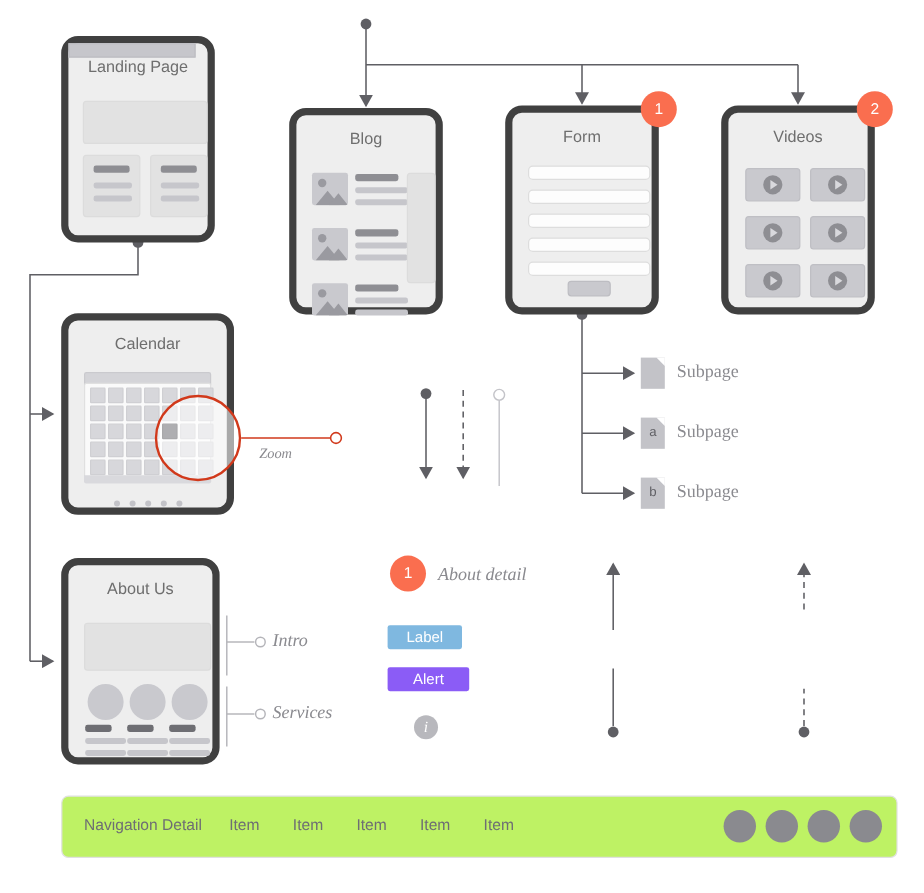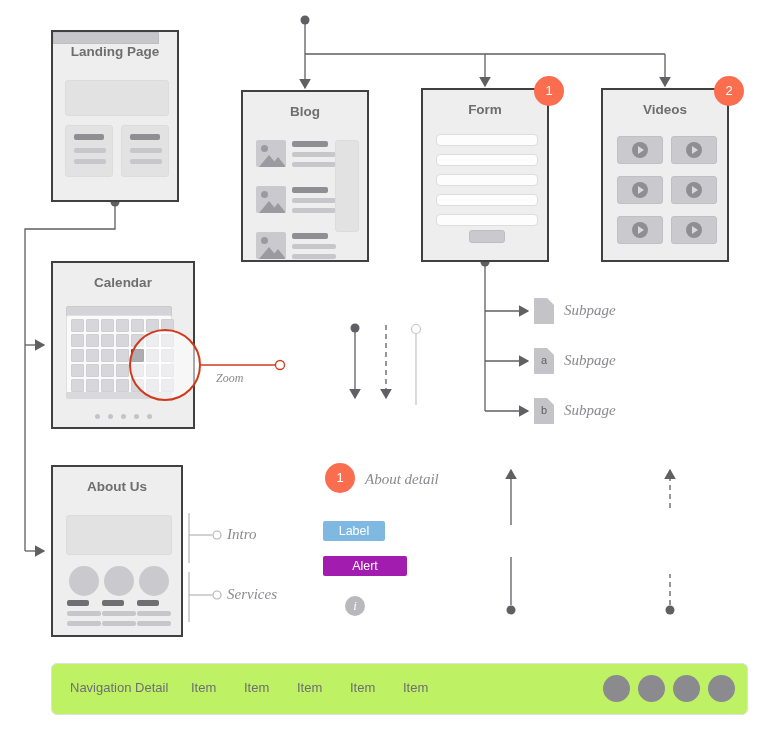--- a/index.html
+++ b/index.html
@@ -10,24 +10,23 @@
     position:relative;
     overflow:hidden;
   }
   #stage{position:absolute;left:0;top:0;width:770px;height:744px;}
   svg#wires{position:absolute;left:0;top:0;width:770px;height:744px;pointer-events:none;}
 
   
   .card{
     position:absolute;
     background:#eeeeee;
-    border:2px solid #404040;
-    border-radius:0;
+    border:6px solid #404040;
+    border-radius:14px;
     box-sizing:border-box;
-    font-weight:bold;
   }
   .card-title{
     position:absolute;left:0;right:0;top:12px;
     text-align:center;
     font-size:13.5px;
     color:#6e6e6e;
   }
   .ph{background:#e2e2e2;border:1px solid #dcdcdc;border-radius:3px;box-sizing:border-box;position:absolute;}
 
   
@@ -86,27 +85,27 @@
 
   
   .badge{position:absolute;width:30px;height:30px;border-radius:50%;background:#fa6e4f;color:#ffffff;
     font-size:13px;line-height:30px;text-align:center;}
 
   
   .subpage{position:absolute;}
   .pgicon{position:absolute;left:0;top:0;width:20px;height:26px;background:#c3c3c8;}
   .pgicon .fold{position:absolute;right:0;top:0;width:0;height:0;border-left:7px solid transparent;border-top:7px solid #ffffff;}
   .pgicon .glyph{position:absolute;left:0;right:0;top:6px;text-align:center;font-size:11px;color:#5f5f64;}
-  .subpage .lbl{position:absolute;left:30px;top:4px;font-family:"Liberation Serif", serif;font-style:italic;font-size:15px;color:#8a8a8f;white-space:nowrap;}
+  .subpage .lbl{position:absolute;left:30px;top:4px;font-family:"Liberation Serif", serif;font-size:15px;color:#8a8a8f;white-space:nowrap;}
 
   
   .legend-ital{font-family:"Liberation Serif", serif;font-style:italic;font-size:15px;color:#8a8a8f;position:absolute;white-space:nowrap;}
   .tag{position:absolute;border-radius:2px;color:#ffffff;font-size:12.5px;text-align:center;}
   #tag-label{left:323px;top:521px;width:62px;height:20px;line-height:20px;background:#7fb8e0;}
-  #tag-alert{left:323px;top:556px;width:84px;height:20px;line-height:20px;background:#a21caf;}
+  #tag-alert{left:323px;top:556px;width:68px;height:20px;line-height:20px;background:#8b5cf6;}
   #infoicon{position:absolute;left:345px;top:596px;width:20px;height:20px;border-radius:50%;background:#b8b8bd;color:#ffffff;
     font-family:"Liberation Serif", serif;font-style:italic;font-size:13px;line-height:20px;text-align:center;}
   #badge-legend{left:325px;top:463px;}
   #action{position:absolute;left:461px;top:525px;width:100px;height:32px;background:#efefef;border:1px solid #9a9a9f;
     border-radius:16px;box-sizing:border-box;}
   #action span{display:block;width:100%;line-height:30px;text-align:center;font-family:"Liberation Serif", serif;font-style:italic;font-size:15px;color:#8a8a8f;}
   #details{position:absolute;left:596px;top:508px;width:148px;height:66px;border:1px dashed #8a8a8f;box-sizing:border-box;}
   #details span{display:block;width:100%;line-height:64px;text-align:center;font-family:"Liberation Serif", serif;font-style:italic;font-size:15px;color:#8a8a8f;}
 
   

